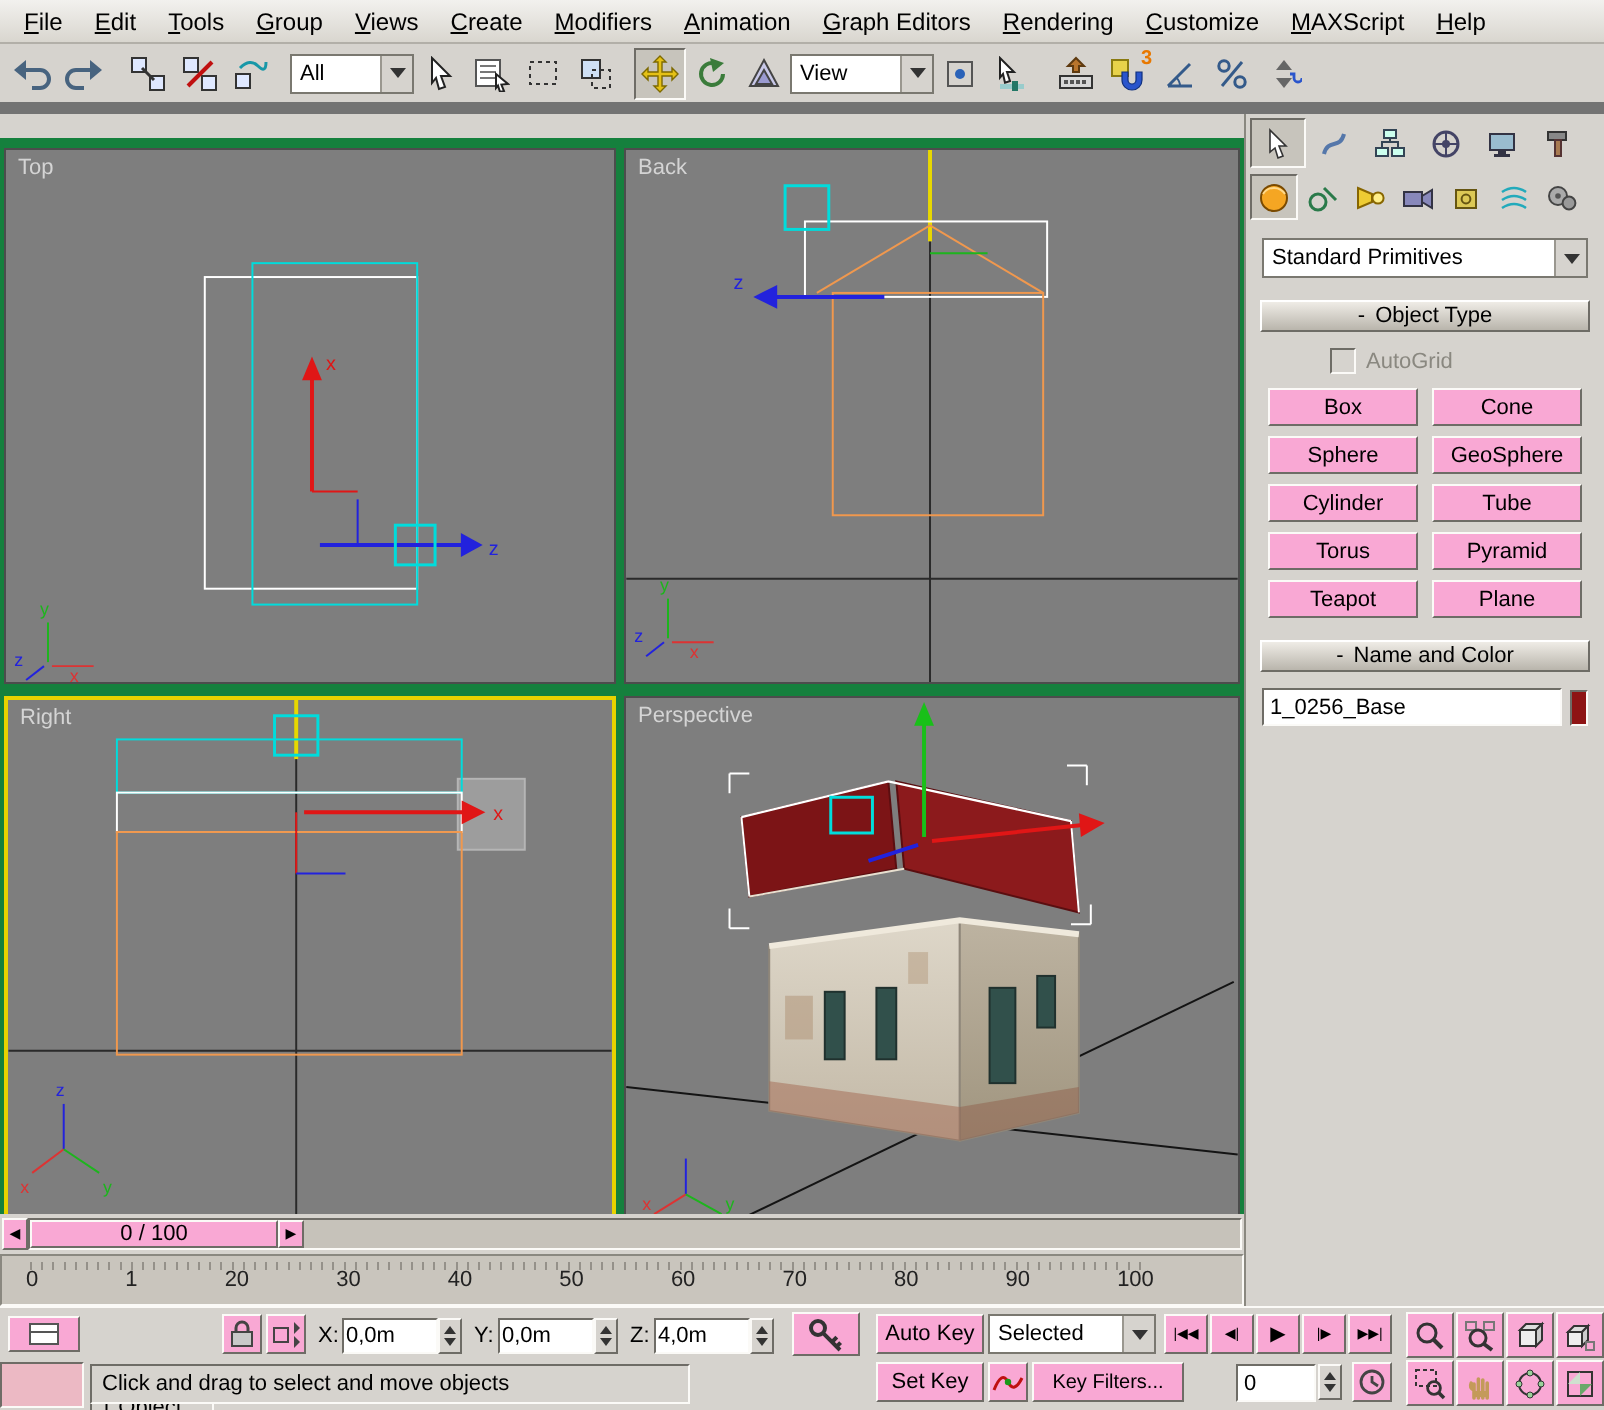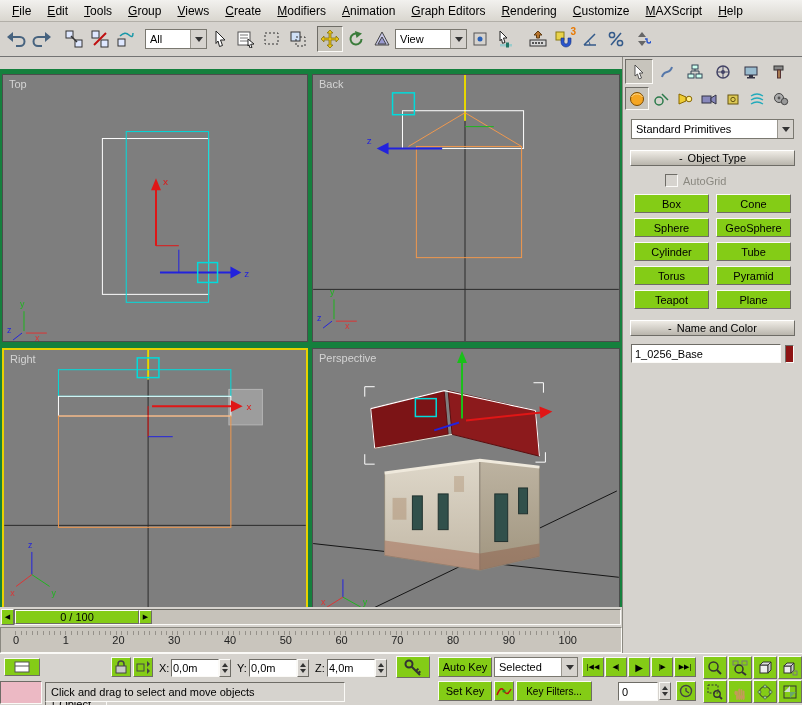--- a/index.html
+++ b/index.html
@@ -1,32 +1,32 @@
 <!DOCTYPE html>
 <html><head>
 <meta charset="utf-8">
 <style>
   *{margin:0;padding:0;box-sizing:border-box;font-family:"Liberation Sans",sans-serif;}
   html,body{width:802px;height:705px;}
   body{position:relative;background:#d6d3ce;font-size:11px;color:#000;overflow:hidden;}
 
-  .raised{border:1px solid;border-color:#fbfaf7 #6e6c66 #6e6c66 #fbfaf7;background:#84cc16;text-align:center;}
+  .raised{border:1px solid;border-color:#fbfaf7 #6e6c66 #6e6c66 #fbfaf7;background:#f9a8d4;text-align:center;}
   .sunken{border:1px solid;border-color:#6e6c66 #fbfaf7 #fbfaf7 #6e6c66;background:#d6d3ce;}
   .field{border:1px solid;border-color:#6e6c66 #fbfaf7 #fbfaf7 #6e6c66;background:#fff;}
   .pressed{border:1px solid;border-color:#6e6c66 #fbfaf7 #fbfaf7 #6e6c66;background:#c7c4bc;}
 
   
   #menubar{position:absolute;left:0;top:0;width:802px;height:22px;display:flex;align-items:center;
     background:linear-gradient(#f2f1ee,#d9d6cf);border-bottom:1px solid #b2afa8;padding-left:4px;font-size:12px;}
   .menu-item{padding:3px 8px;cursor:default;white-space:nowrap;}
   .menu-item::first-letter{text-decoration:underline;}
 
   
   #toolbar{position:absolute;left:0;top:22px;width:802px;height:35px;display:flex;align-items:center;
-    padding:2px 3px;background:#d6d3ce;border-bottom:1px solid #737373;}
+    padding:2px 3px;background:#d6d3ce;border-bottom:6px solid #737373;}
   .tbtn{width:26px;height:26px;display:flex;align-items:center;justify-content:center;flex:0 0 auto;position:relative;}
   .tsep{width:6px;height:24px;flex:0 0 auto;}
   .combo{height:20px;display:flex;align-items:center;background:#fff;border:1px solid #7a7870;font-size:11px;flex:0 0 auto;}
   .combo .combo-label{padding:0 4px;flex:1;white-space:nowrap;overflow:hidden;}
   .combo .combo-btn{width:16px;height:100%;background:#d6d3ce;border-left:1px solid #9a978f;display:flex;align-items:center;justify-content:center;}
   .tri-down{width:0;height:0;border-left:4px solid transparent;border-right:4px solid transparent;border-top:5px solid #333;}
   .snap3{position:absolute;top:0;right:1px;color:#e87800;font-weight:bold;font-size:10px;}
 
   
   #viewports{position:absolute;left:0;top:69px;width:622px;height:550px;background:#15803d;}

